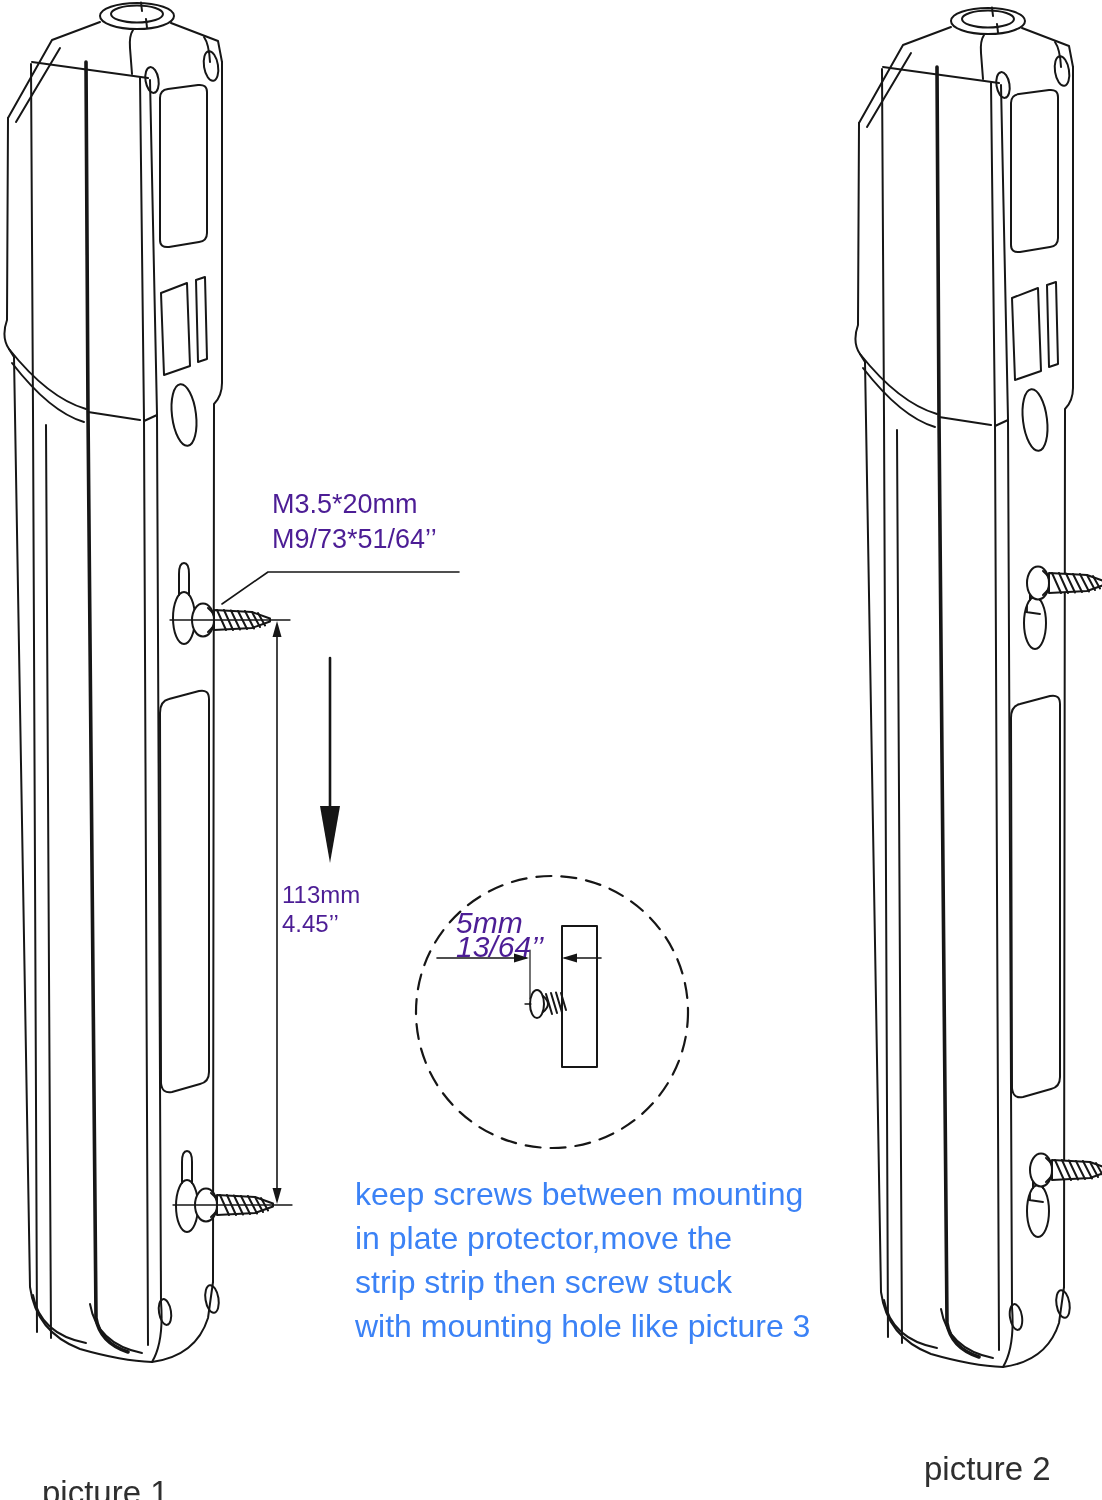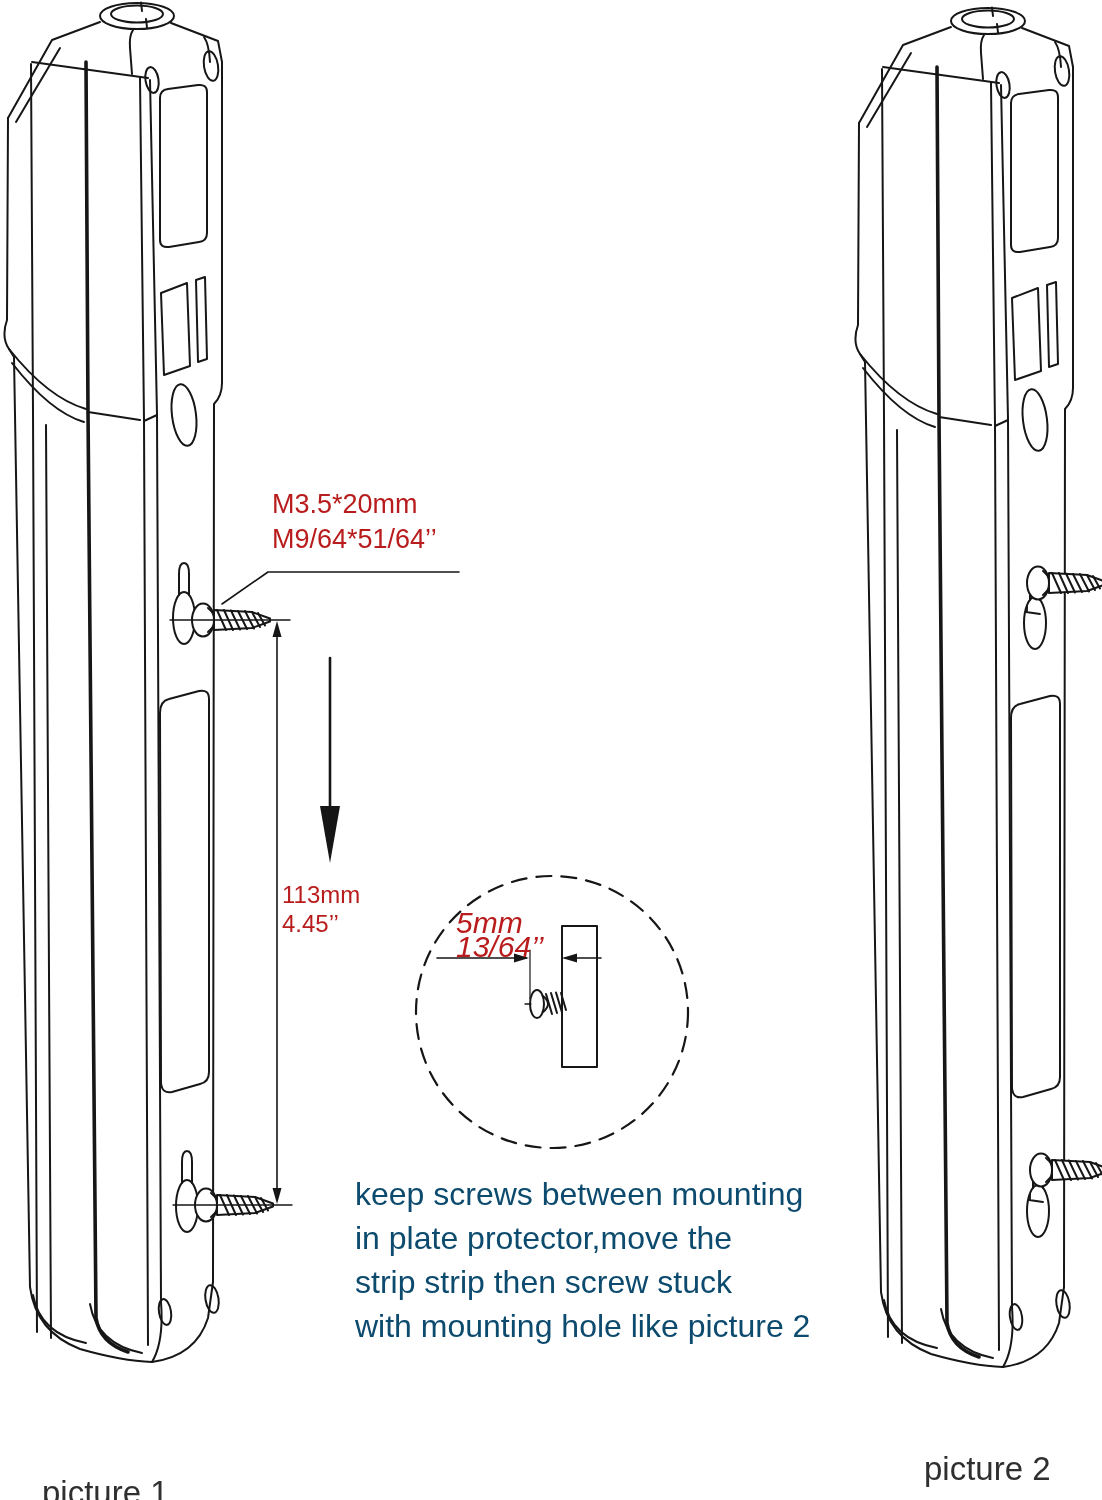--- a/index.html
+++ b/index.html
@@ -4,28 +4,28 @@
 <style>
   html,body{margin:0;padding:0;background:#ffffff;}
   #stage{
     position:relative;
     width:1102px;height:1500px;
     background:#ffffff;
     font-family:"Liberation Sans", sans-serif;
     overflow:hidden;
   }
   #lineart{position:absolute;left:0;top:0;}
-  .txt{position:absolute;color:#b91c1c;white-space:nowrap;}
+  .txt{position:absolute;color:#4c1d95;white-space:nowrap;}
   .spec{left:272px;top:487px;font-size:27px;line-height:35px;}
   .vdist{left:282px;top:880px;font-size:24px;line-height:29px;}
   .gap{left:456px;top:911px;font-size:30px;line-height:24px;font-style:italic;}
   .instruction{
     left:355px;top:1172px;
     font-size:32px;line-height:44px;
-    color:#0c4a6e;
+    color:#3b82f6;
   }
   .caption{font-size:33px;color:#2f2f2f;}
   .cap1{left:42px;top:1456px;margin-top:18px;}
   .cap2{left:888px;top:1450px;margin-left:36px;}
 </style>
 </head>
 <body>
 
 <div id="stage">
 
@@ -150,36 +150,36 @@
         <use href="#screwIcon"></use>
       </g>
 
       <path d="M175,607 L189,609 M176,601 L176,607" stroke-width="1.8"></path>
       <path d="M178,1195 L192,1197 M179,1189 L179,1195" stroke-width="1.8"></path>
     </g>
   </svg>
 
   <div class="txt spec">
     <div>M3.5*20mm</div>
-    <div>M9/64*51/64’’</div>
+    <div>M9/73*51/64’’</div>
   </div>
 
   <div class="txt vdist">
     <div>113mm</div>
     <div>4.45’’</div>
   </div>
 
   <div class="txt gap">
     <div>5mm</div>
     <div>13/64’’</div>
   </div>
 
   <div class="txt instruction">
     <div>keep screws between mounting</div>
     <div>in plate protector,move the</div>
     <div>strip strip then screw stuck</div>
-    <div>with mounting hole like picture 2</div>
+    <div>with mounting hole like picture 3</div>
   </div>
 
   <div class="txt caption cap1">picture 1</div>
   <div class="txt caption cap2">picture 2</div>
 
 </div>
 
 </body></html>

